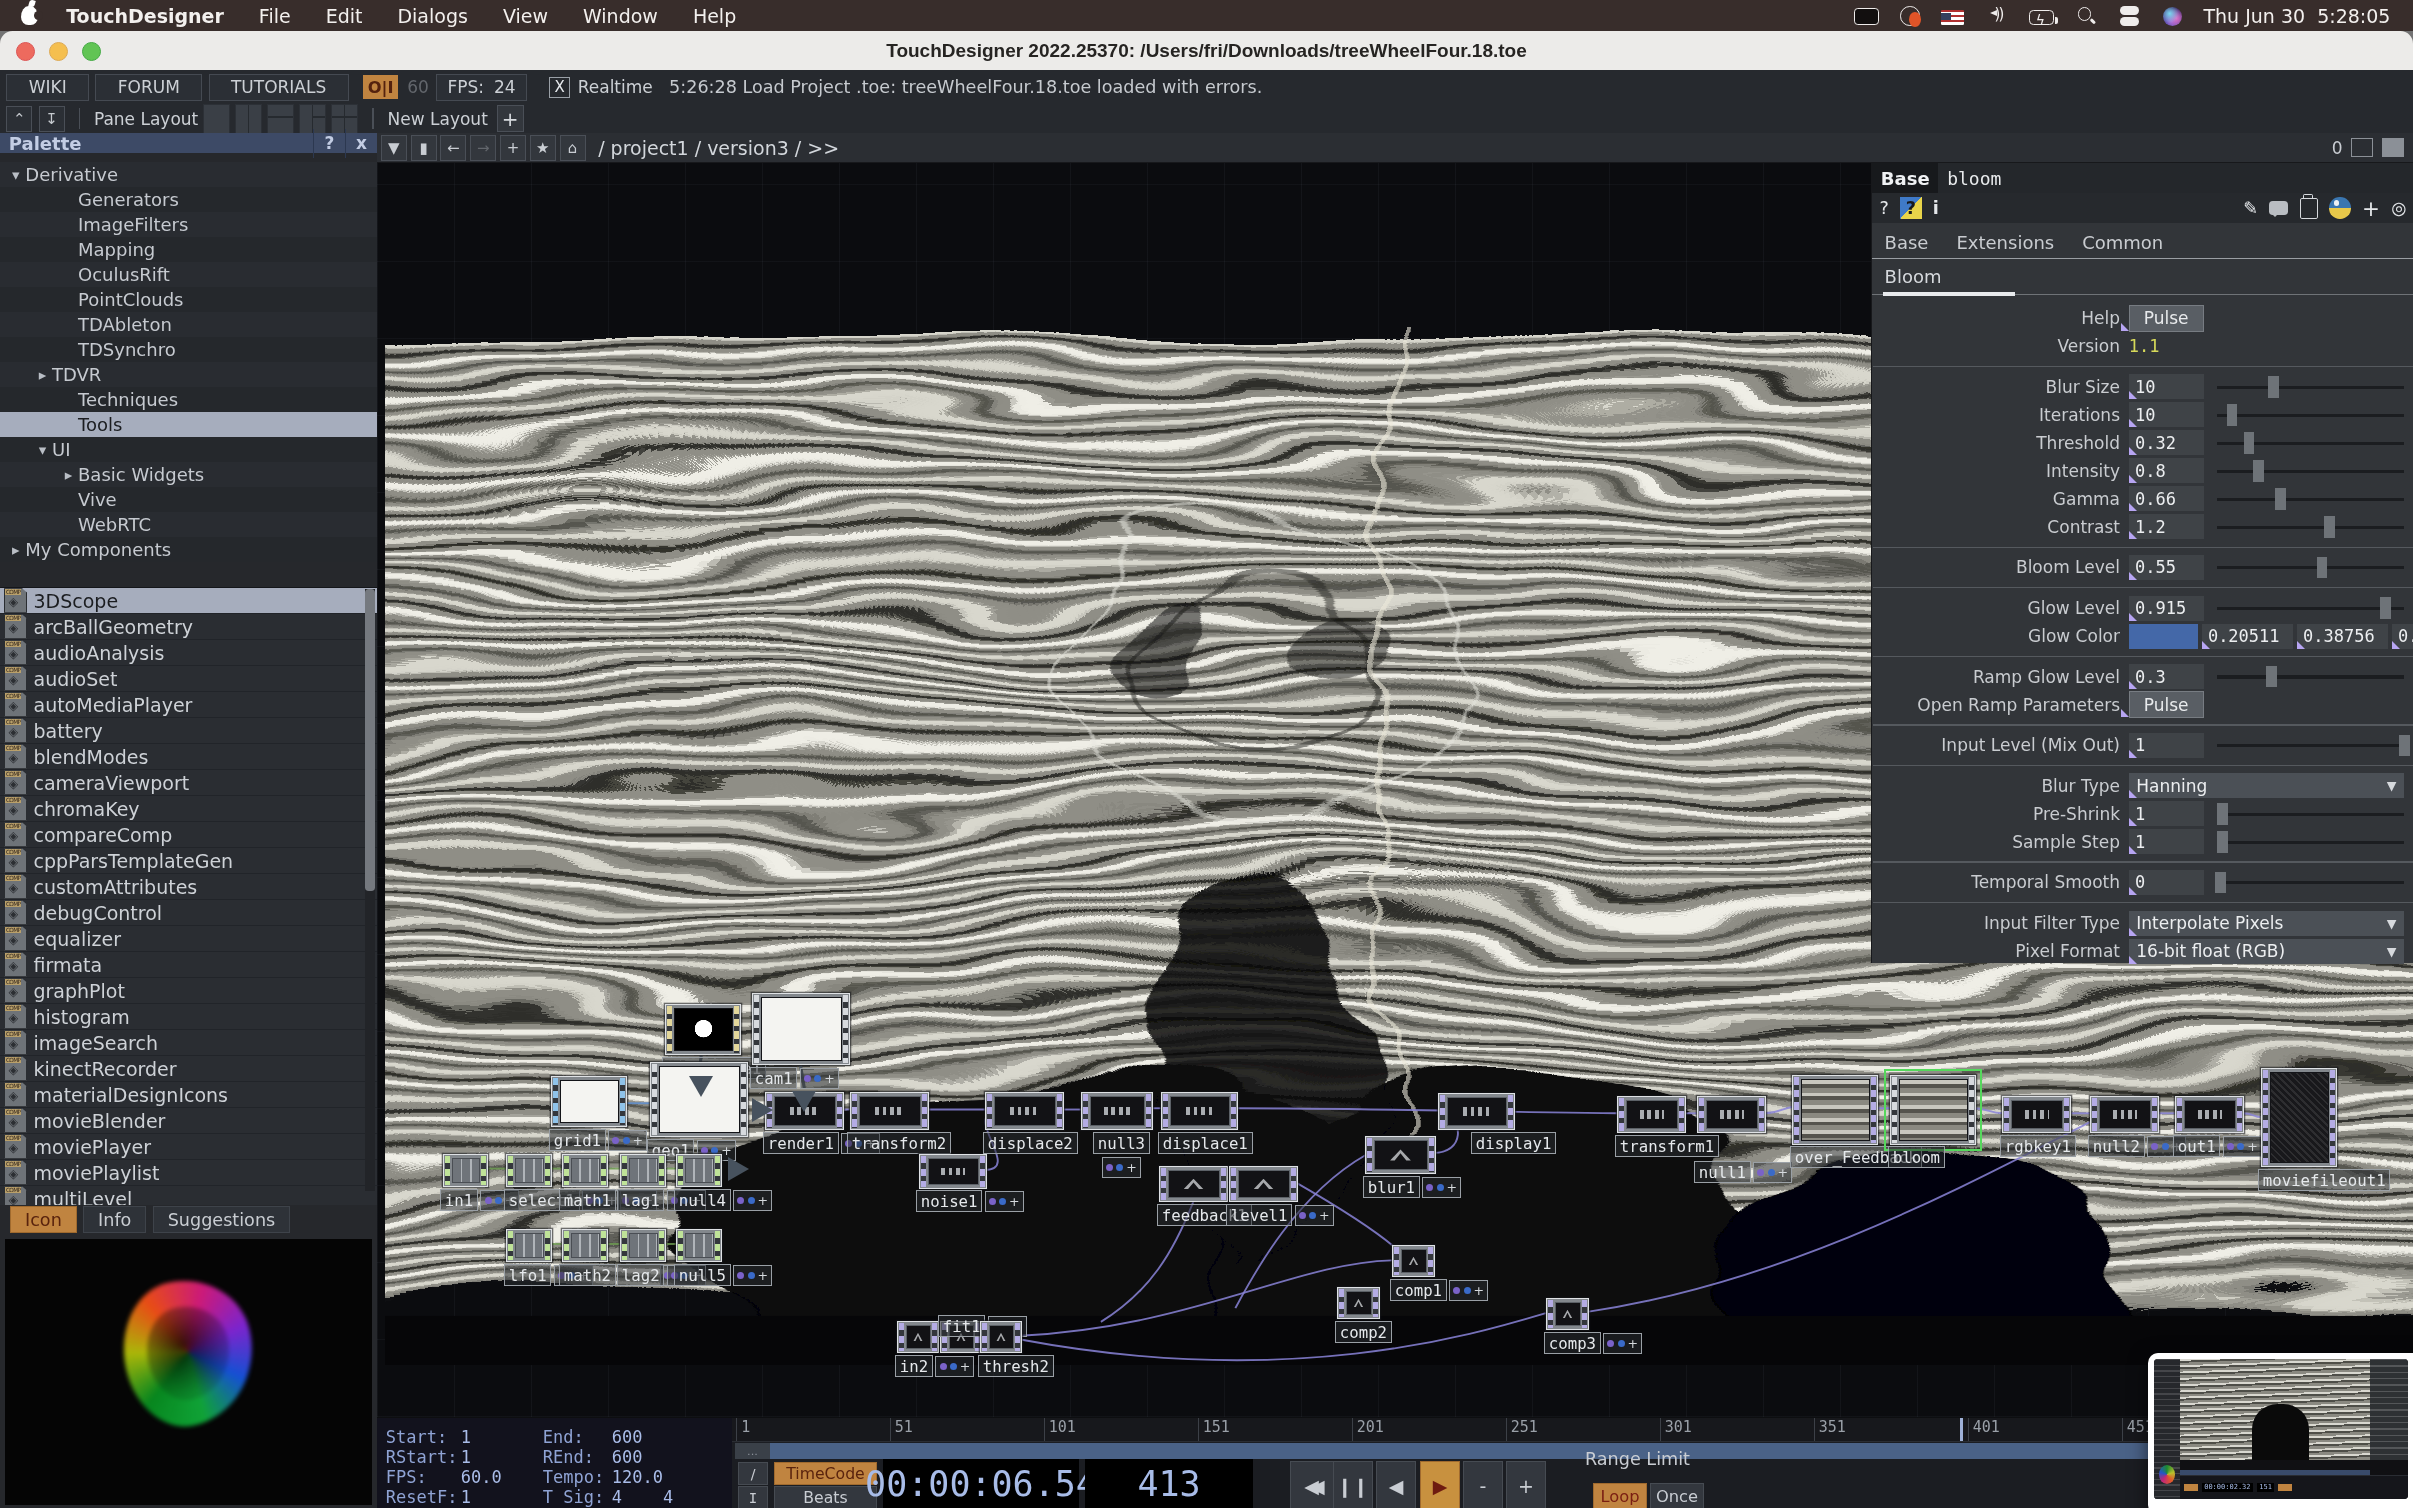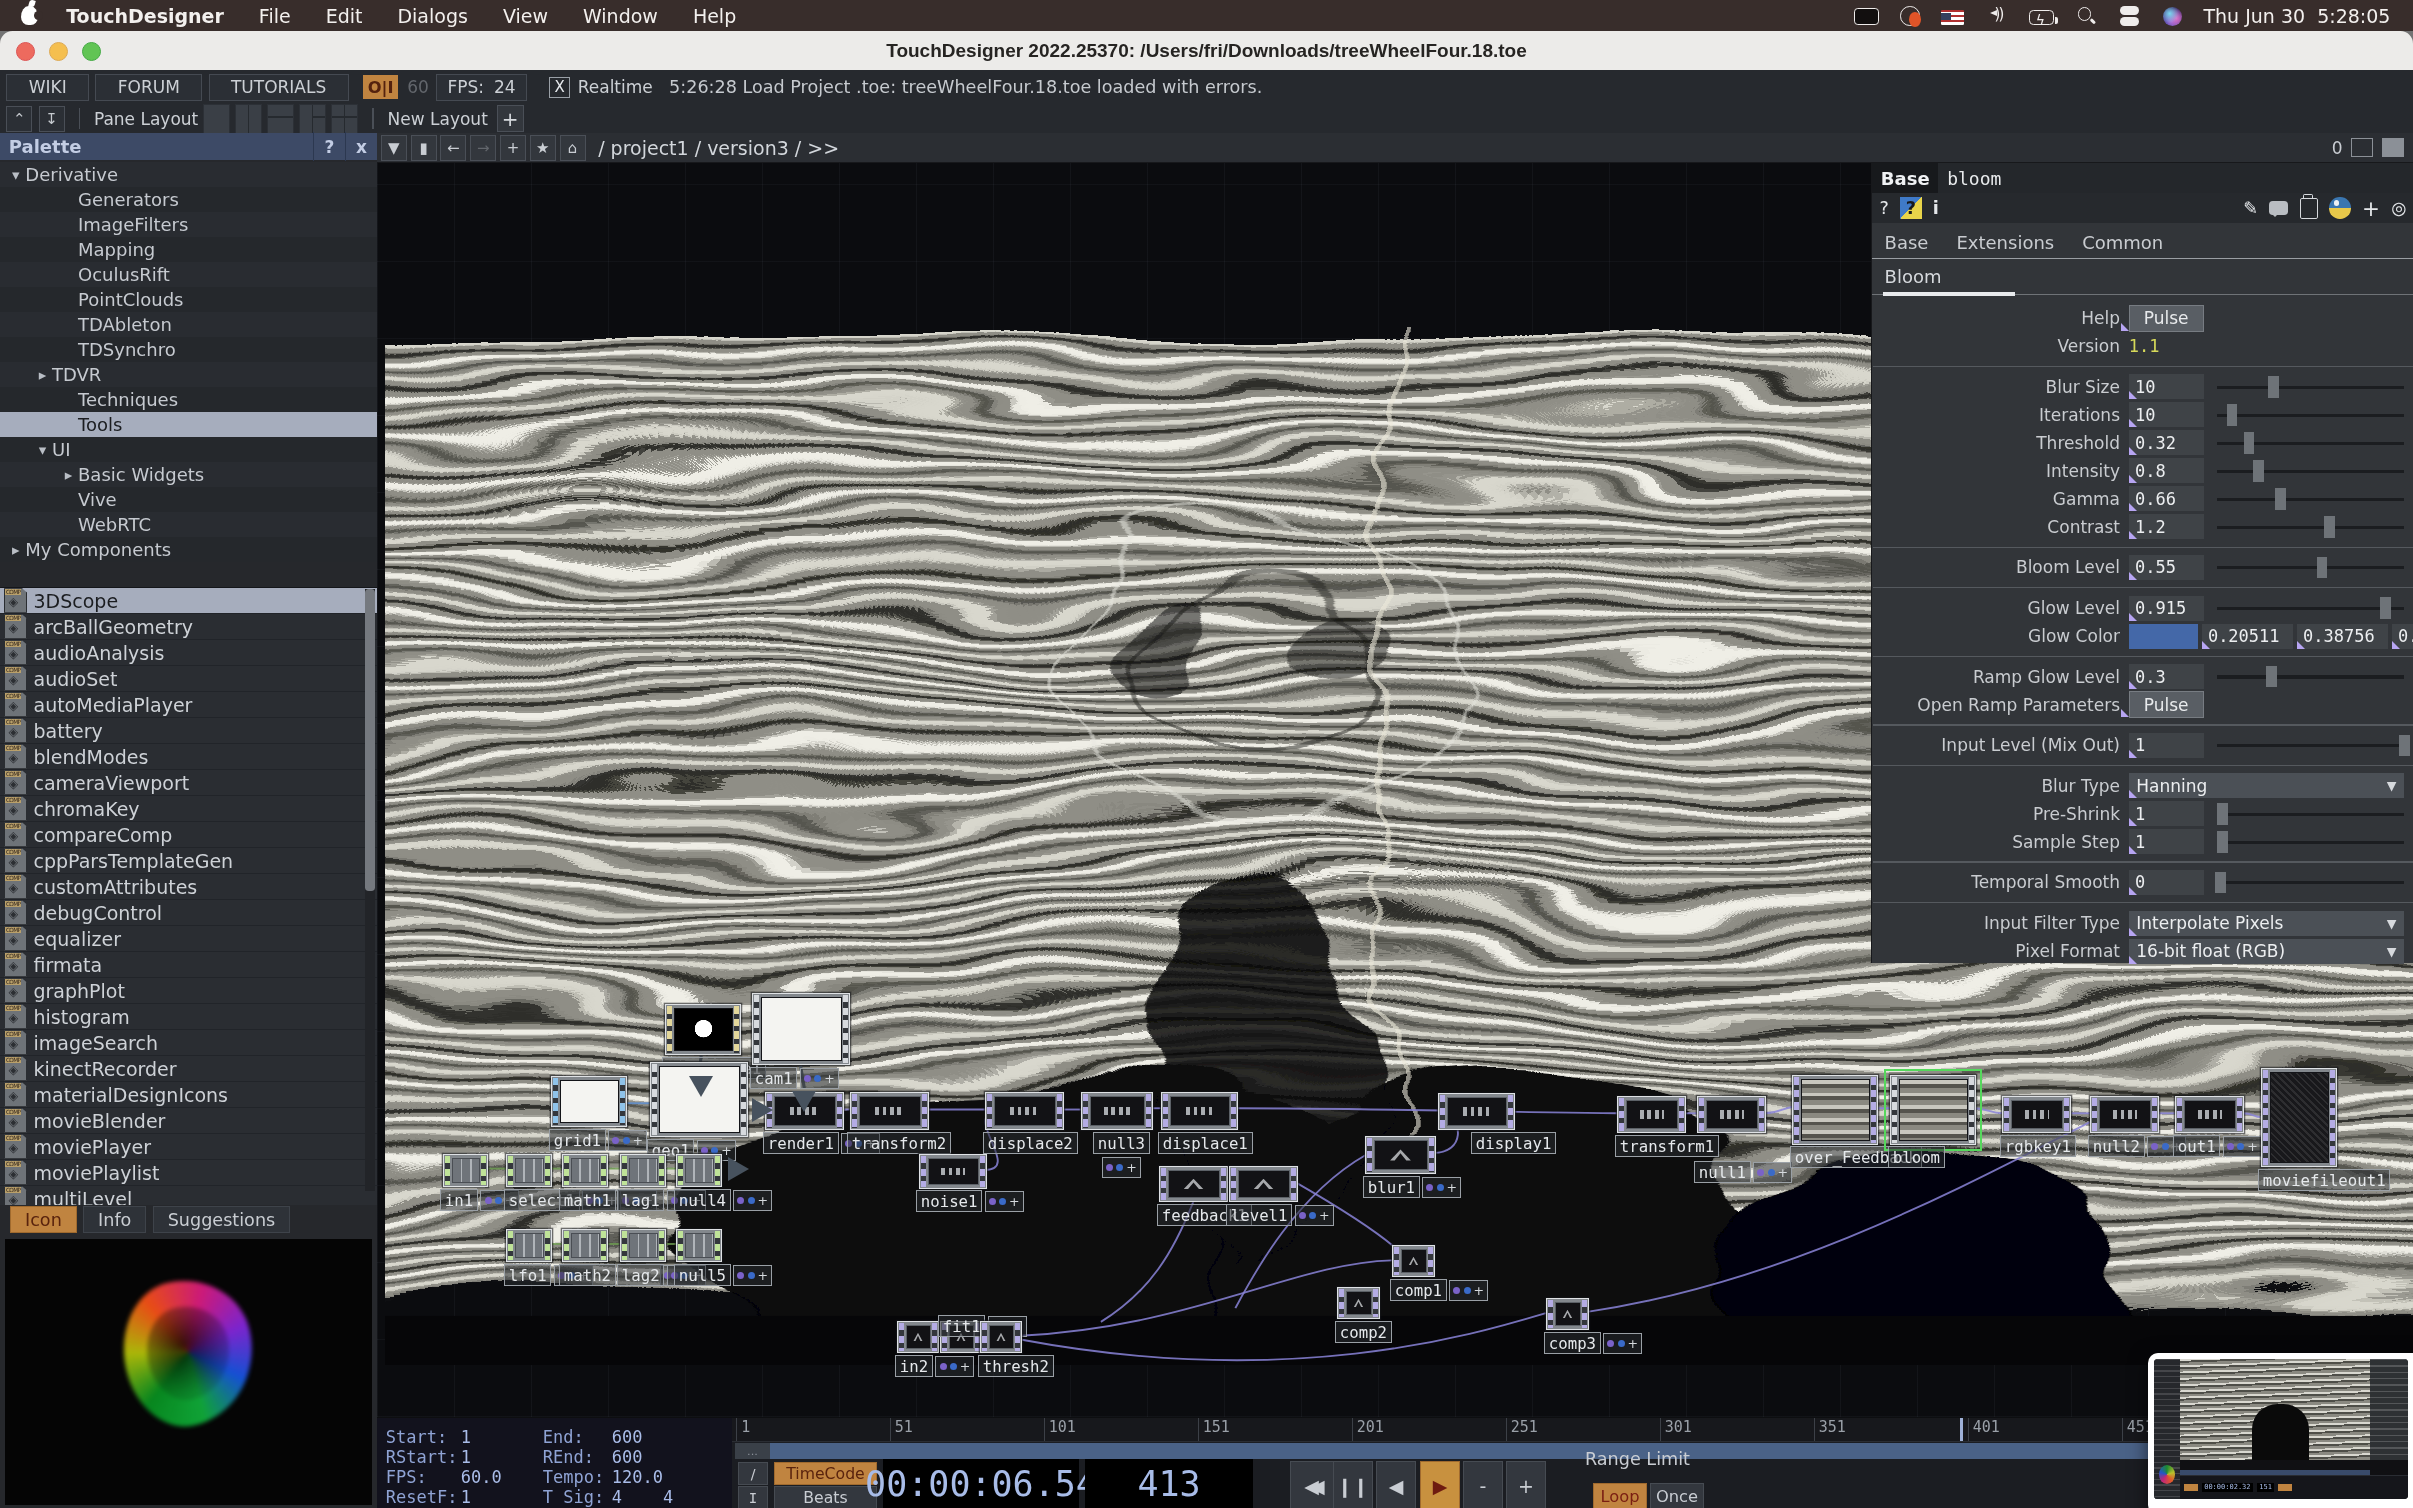--- a/index.html
+++ b/index.html
@@ -76,21 +76,21 @@
   .lay i{position:absolute;background:#262a2f;}
   .lay.l2 i{left:11.3px;top:0;width:1.9px;height:100%;}
   .lay.l3 i{left:0;top:11.3px;width:100%;height:1.9px;}
   .lay.l4 i.v{left:11.3px;top:0;width:1.9px;height:100%;} .lay.l4 i.h{left:13.2px;top:11.3px;width:12px;height:1.9px;}
   .lay.l5 i.v{left:11.3px;top:0;width:1.9px;height:100%;} .lay.l5 i.h{left:0;top:11.3px;width:100%;height:1.9px;}
   #plus-btn{width:25px;height:25px;border:1.3px solid #4a4f57;background:#33373d;color:#d6dade;
     display:flex;align-items:center;justify-content:center;font-size:20px;margin-left:8.8px;}
 
   
   #palette{position:absolute;left:0;top:133px;width:377px;height:1375px;background:#26282c;border-right:2.5px solid #0d0e10;}
-  #pal-header{height:27px;background:#3d4a66;display:flex;align-items:center;}
+  #pal-header{height:20px;background:#3d4a66;display:flex;align-items:center;}
   #pal-title{color:#c3cde4;font-weight:bold;font-size:18px;margin-left:8.8px;flex:1;}
   .pal-hbtn{width:31px;height:29px;border-left:1.3px solid #2c3850;color:#c3cde4;font-size:17px;
     display:flex;align-items:center;justify-content:center;font-weight:bold;}
   #pal-tree{position:absolute;left:0;top:29px;width:377px;}
   .trow{height:25px;display:flex;align-items:center;color:#c6cad0;font-size:18px;background:#292c31;}
   .trow:nth-child(even){background:#25282c;}
   .trow .arrow{width:19px;color:#b9bec5;font-size:15px;text-align:center;}
   .trow.selected{background:#a6adbd;color:#1b1d20;}
   #pal-list{position:absolute;left:0;top:454px;width:377px;border-top:1.9px solid #14161a;}
   .prow{height:25px;display:flex;align-items:center;color:#ced2d7;font-size:19px;background:#2a2d32;border-bottom:0.6px solid #212429;}

